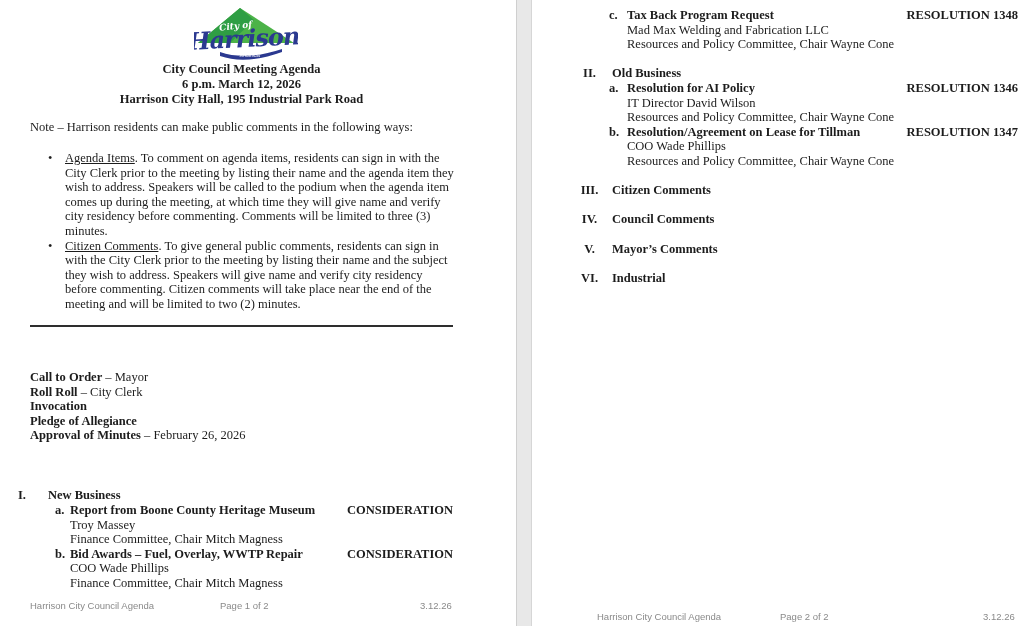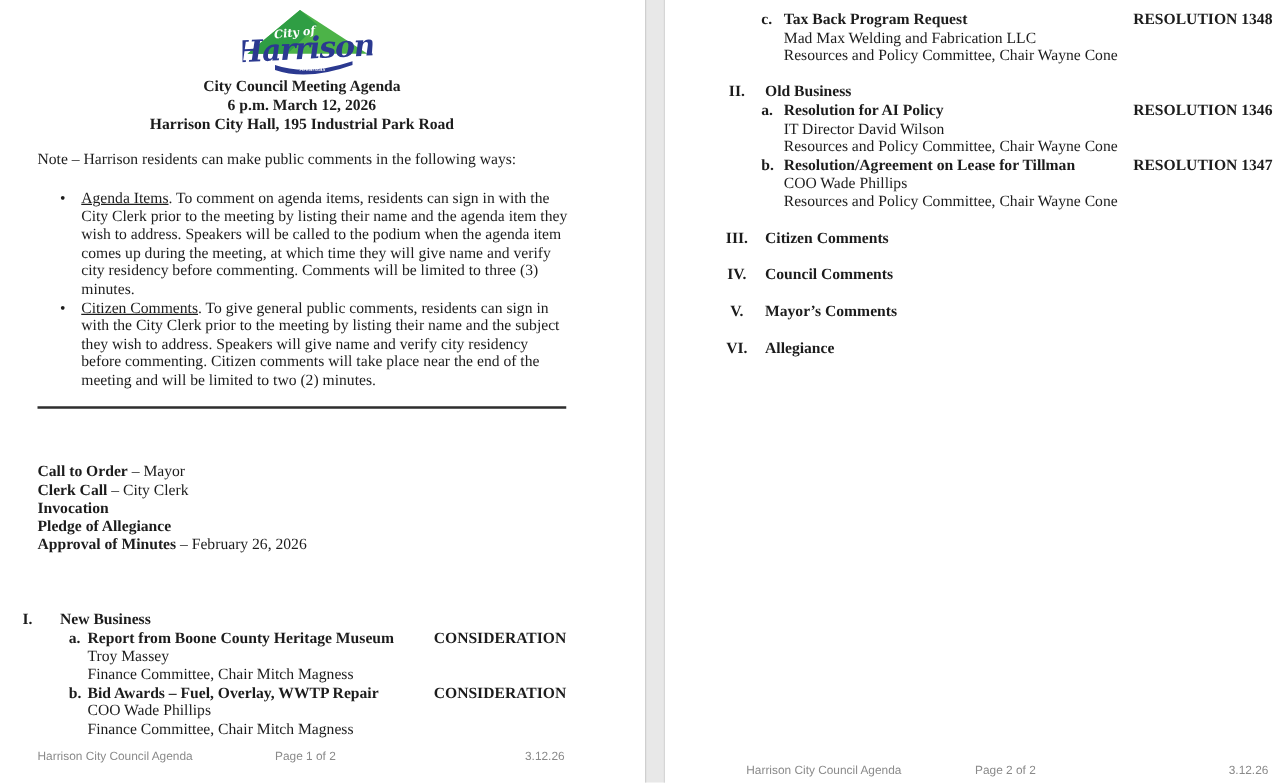--- a/index.html
+++ b/index.html
@@ -91,21 +91,21 @@
     <div class="bullet-item">
       <span class="bullet-dot">•</span>
       <span class="u">Citizen Comments</span><span>. To give general public comments, residents can sign in with the City Clerk prior to the meeting by listing their name and the subject they wish to address. Speakers will give name and verify city residency before commenting. Citizen comments will take place near the end of the meeting and will be limited to two (2) minutes.</span>
     </div>
   </div>
 
   <div class="abs rule"></div>
 
   <div class="abs prelims">
     <div class="ws"><span class="b">Call to Order</span><span> – Mayor</span></div>
-    <div class="ws"><span class="b">Clerk Call</span><span> – City Clerk</span></div>
+    <div class="ws"><span class="b">Roll Roll</span><span> – City Clerk</span></div>
     <div class="ws"><span class="b">Invocation</span><span></span></div>
     <div class="ws"><span class="b">Pledge of Allegiance</span><span></span></div>
     <div class="ws"><span class="b">Approval of Minutes</span><span> – February 26, 2026</span></div>
   </div>
 
   <div class="abs numeral1 ws" style="top:488px">I.</div>
   <div class="abs heading1 ws" style="top:488px">New Business</div>
 
   <div class="abs letter1 ws" style="top:503px">a.</div>
   <div class="abs ittl1 ws" style="top:503px">Report from Boone County Heritage Museum</div>
@@ -154,20 +154,20 @@
   <div class="abs numeral2 ws" style="top:183px">III.</div>
   <div class="abs heading2 ws" style="top:183px">Citizen Comments</div>
 
   <div class="abs numeral2 ws" style="top:212px">IV.</div>
   <div class="abs heading2 ws" style="top:212px">Council Comments</div>
 
   <div class="abs numeral2 ws" style="top:242px">V.</div>
   <div class="abs heading2 ws" style="top:242px">Mayor’s Comments</div>
 
   <div class="abs numeral2 ws" style="top:271px">VI.</div>
-  <div class="abs heading2 ws" style="top:271px">Allegiance</div>
+  <div class="abs heading2 ws" style="top:271px">Industrial</div>
 
   <div class="footer">
     <span class="f-left">Harrison City Council Agenda</span>
     <span class="f-center">Page 2 of 2</span>
     <span class="f-right">3.12.26</span>
   </div>
 </div>
 
 </body></html>

